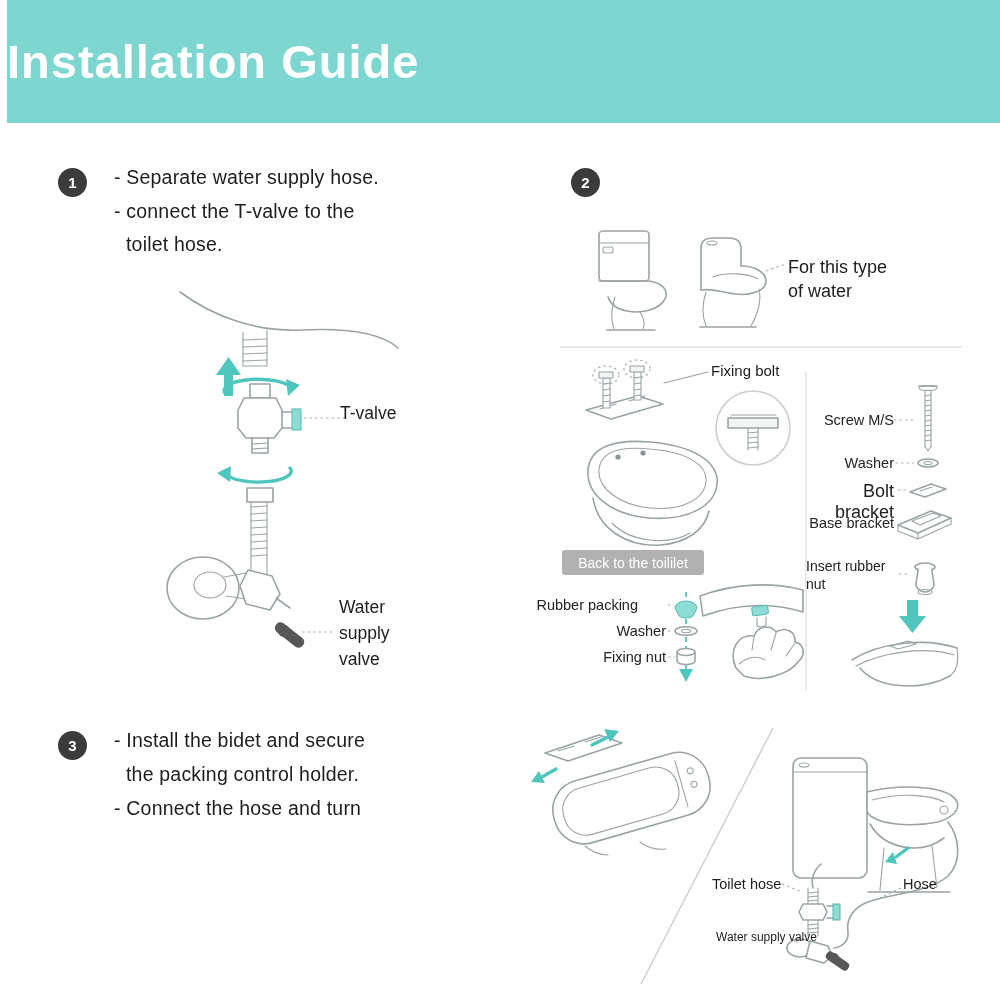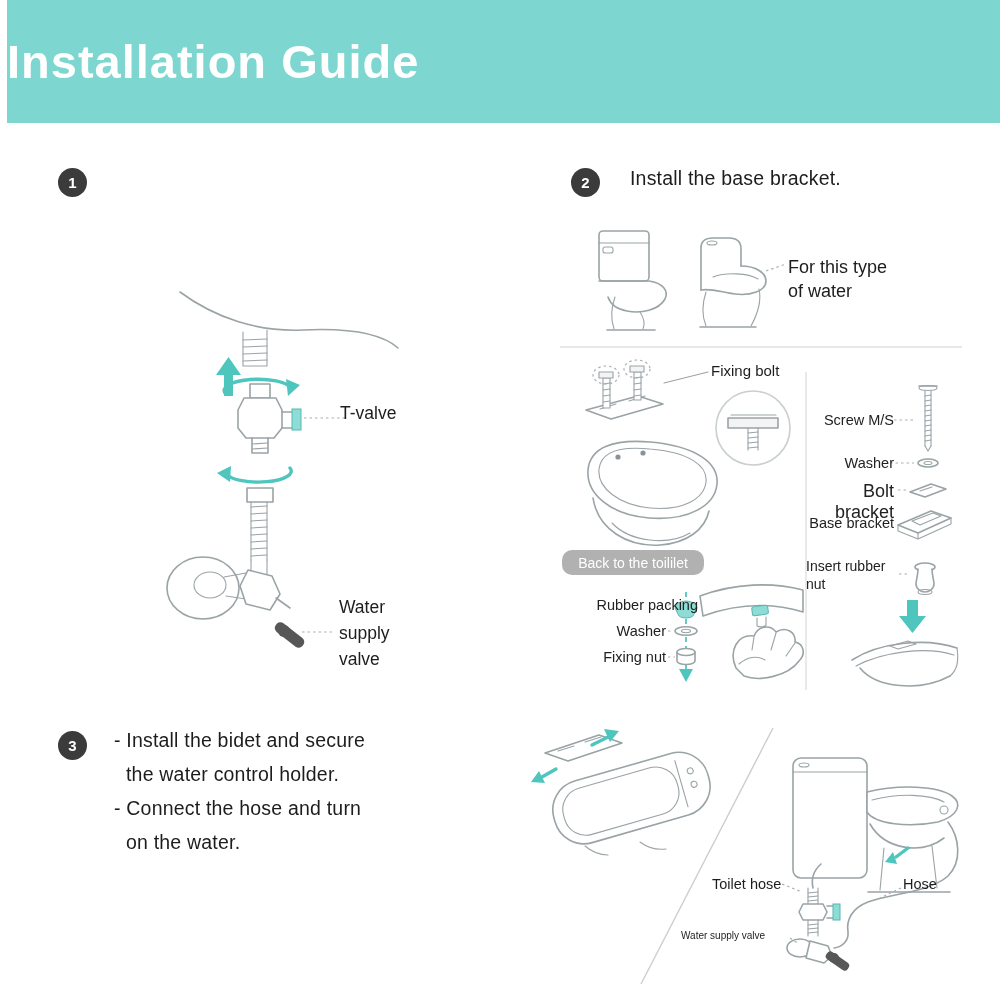--- a/index.html
+++ b/index.html
@@ -10,21 +10,21 @@
   .banner h1{font-size:47px;font-weight:bold;color:#fff;letter-spacing:1px}
   .step-circle{position:absolute;width:29px;height:29px;border-radius:50%;background:#3b3b3b;color:#fff;font-size:15px;font-weight:bold;display:flex;align-items:center;justify-content:center}
   .step-text{position:absolute;font-size:19.5px;line-height:33.5px;color:#1d1d1d;letter-spacing:.2px}
   .step-text .indent{padding-left:12px}
   .step-title{position:absolute;font-size:19.5px;color:#1d1d1d;letter-spacing:.2px}
   .lbl{position:absolute;color:#1d1d1d}
   .blk{display:block}
   .plbl{position:absolute;width:88px;text-align:right;font-size:14.5px;color:#222}
   .plbl.center{text-align:left;line-height:18px;font-size:14px}
   .llbl{position:absolute;width:110px;text-align:right;font-size:14.5px;color:#222}
-  .badge{position:absolute;left:562px;top:550px;width:142px;height:25px;background:#b1b1b1;border-radius:10px;color:#fff;font-size:14px;display:flex;align-items:center;justify-content:center}
+  .badge{position:absolute;left:562px;top:550px;width:142px;height:25px;background:#b1b1b1;border-radius:3px;color:#fff;font-size:14px;display:flex;align-items:center;justify-content:center}
   .art{position:absolute;left:0;top:0}
   .ln{stroke:#9aa3a6;fill:none;stroke-width:1.6;stroke-linecap:round;stroke-linejoin:round}
   .ln-thin{stroke-width:1.1}
   .fw{fill:#fff}
   .fl{fill:#f3f5f5}
   .dot{stroke:#a9b0b3;stroke-dasharray:2.5 3;stroke-width:1.2;fill:none}
   .teal-fill{fill:#4ec5bd;stroke:none}
   .teal-soft{fill:#8edcd6;stroke:#54b8b0;stroke-width:1}
   .teal-ln{stroke:#4ec5bd;fill:none;stroke-width:3.4;stroke-linecap:round}
   .teal-dash{stroke:#5fcdc5;stroke-dasharray:5 4;stroke-width:2;fill:none}
@@ -276,55 +276,58 @@
         <circle class="dark" cx="834" cy="958" r="5"></circle>
       </g>
 
       <path class="dot" d="M 782 884 L 802 892"></path>
       <path class="dot" d="M 901 888 L 880 898"></path>
       <path class="dot" d="M 790 938 L 799 944"></path>
     </g>
   </svg>
 
   <div class="step-circle" style="left:58px;top:168px">1</div>
+  <div class="step-text" style="left:114px;top:161px">
+    <div>- Separate water supply hose.</div>
+    <div>- connect the T-valve to the</div>
+    <div class="indent">toilet hose.</div>
+  </div>
   <div class="lbl" style="left:340px;top:403px;font-size:17.5px">T-valve</div>
   <div class="lbl" style="left:339px;top:594px;font-size:17.5px;line-height:26px">
     <span class="blk">Water</span>
     <span class="blk">supply</span>
     <span class="blk">valve</span>
   </div>
 
   <div class="step-circle" style="left:571px;top:168px">2</div>
-  <div class="step-title" style="left:630px;top:167px">Install the base bracket.</div>
   <div class="lbl" style="left:788px;top:255px;font-size:18px;line-height:24px">
     <span class="blk">For this type</span>
     <span class="blk">of water</span>
   </div>
   <div class="lbl" style="left:711px;top:362px;font-size:15px">Fixing bolt</div>
 
   <div class="plbl" style="left:806px;top:412px">Screw M/S</div>
   <div class="plbl" style="left:806px;top:455px">Washer</div>
   <div class="plbl" style="left:806px;top:481px;font-size:18px">Bolt bracket</div>
   <div class="plbl" style="left:806px;top:515px">Base bracket</div>
   <div class="plbl center" style="left:806px;top:557px">
     <span class="blk">Insert rubber</span>
     <span class="blk">nut</span>
   </div>
 
   <div class="badge">Back to the toililet</div>
 
-  <div class="llbl" style="left:588px;top:597px">Rubber packing</div>
+  <div class="llbl" style="left:528px;top:597px">Rubber packing</div>
   <div class="llbl" style="left:556px;top:623px">Washer</div>
   <div class="llbl" style="left:556px;top:649px">Fixing nut</div>
 
   <div class="step-circle" style="left:58px;top:731px">3</div>
   <div class="step-text" style="left:114px;top:723px;line-height:34px">
     <div>- Install the bidet and secure</div>
-    <div class="indent">the water control holder.</div>
+    <div class="indent">the packing control holder.</div>
     <div>- Connect the hose and turn</div>
-    <div class="indent">on the water.</div>
   </div>
 
   <div class="lbl" style="left:712px;top:876px;font-size:14.5px">Toilet hose</div>
   <div class="lbl" style="left:903px;top:876px;font-size:14.5px">Hose</div>
-  <div class="lbl" style="left:681px;top:930px;font-size:10px">Water supply valve</div>
+  <div class="lbl" style="left:716px;top:930px;font-size:12px">Water supply valve</div>
 
 </div>
 
 </body></html>

